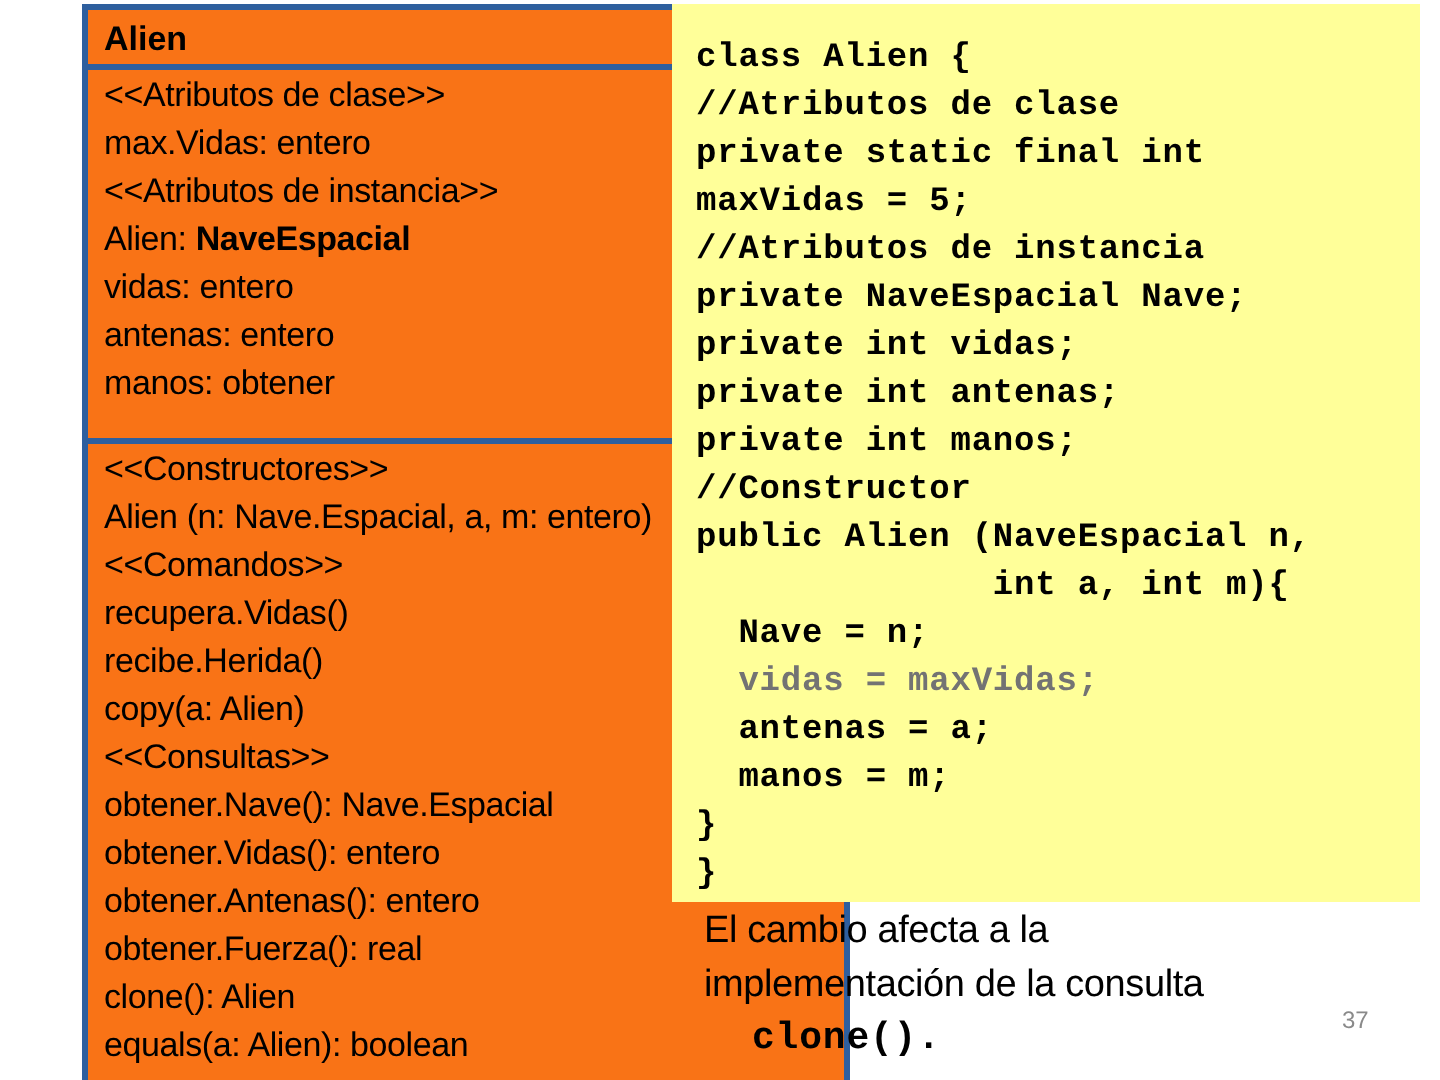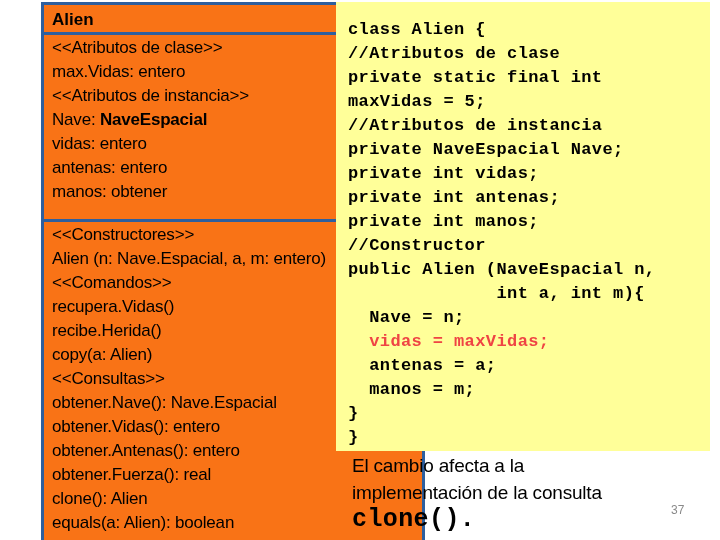--- a/index.html
+++ b/index.html
@@ -77,41 +77,42 @@
   }
   .code-line {
     font-family: "Liberation Mono", "DejaVu Sans Mono", monospace;
     font-size: 17px;
     font-weight: bold;
     line-height: 24px;
     color: #000000;
     white-space: pre;
     letter-spacing: 0.4px;
   }
-  .code-line.highlight { color: #ef4444; }
+  .code-line.highlight { color: #737373; }
 
   
   #caption-block {
     position: absolute;
     left: 352px;
     top: 452px;
     width: 350px;
   }
   .caption-line {
     font-size: 19px;
     line-height: 27px;
     color: #000000;
     white-space: pre;
     letter-spacing: -0.2px;
   }
   .caption-line.mono {
     font-family: "Liberation Mono", "DejaVu Sans Mono", monospace;
-    font-size: 25px;
+    font-size: 19px;
     font-weight: bold;
     letter-spacing: 0.4px;
+    margin-left: 24px;
   }
 
   
   #page-number {
     position: absolute;
     left: 671px;
     top: 503px;
     font-size: 12px;
     color: #8a8a8a;
     line-height: 14px;
@@ -123,21 +124,21 @@
 <div id="uml-class-box">
 
   <div class="uml-section" id="uml-section-name">
     <div id="uml-class-name">Alien</div>
   </div>
 
   <div class="uml-section" id="uml-section-attributes">
     <div class="uml-line">&lt;&lt;Atributos de clase&gt;&gt;</div>
     <div class="uml-line">max.Vidas: entero</div>
     <div class="uml-line">&lt;&lt;Atributos de instancia&gt;&gt;</div>
-    <div class="uml-line"><span>Nave: </span><span class="b">NaveEspacial</span></div>
+    <div class="uml-line"><span>Alien: </span><span class="b">NaveEspacial</span></div>
     <div class="uml-line">vidas: entero</div>
     <div class="uml-line">antenas: entero</div>
     <div class="uml-line">manos: obtener</div>
   </div>
 
   <div class="uml-section" id="uml-section-operations">
     <div class="uml-line">&lt;&lt;Constructores&gt;&gt;</div>
     <div class="uml-line">Alien (n: Nave.Espacial, a, m: entero)</div>
     <div class="uml-line">&lt;&lt;Comandos&gt;&gt;</div>
     <div class="uml-line">recupera.Vidas()</div>

